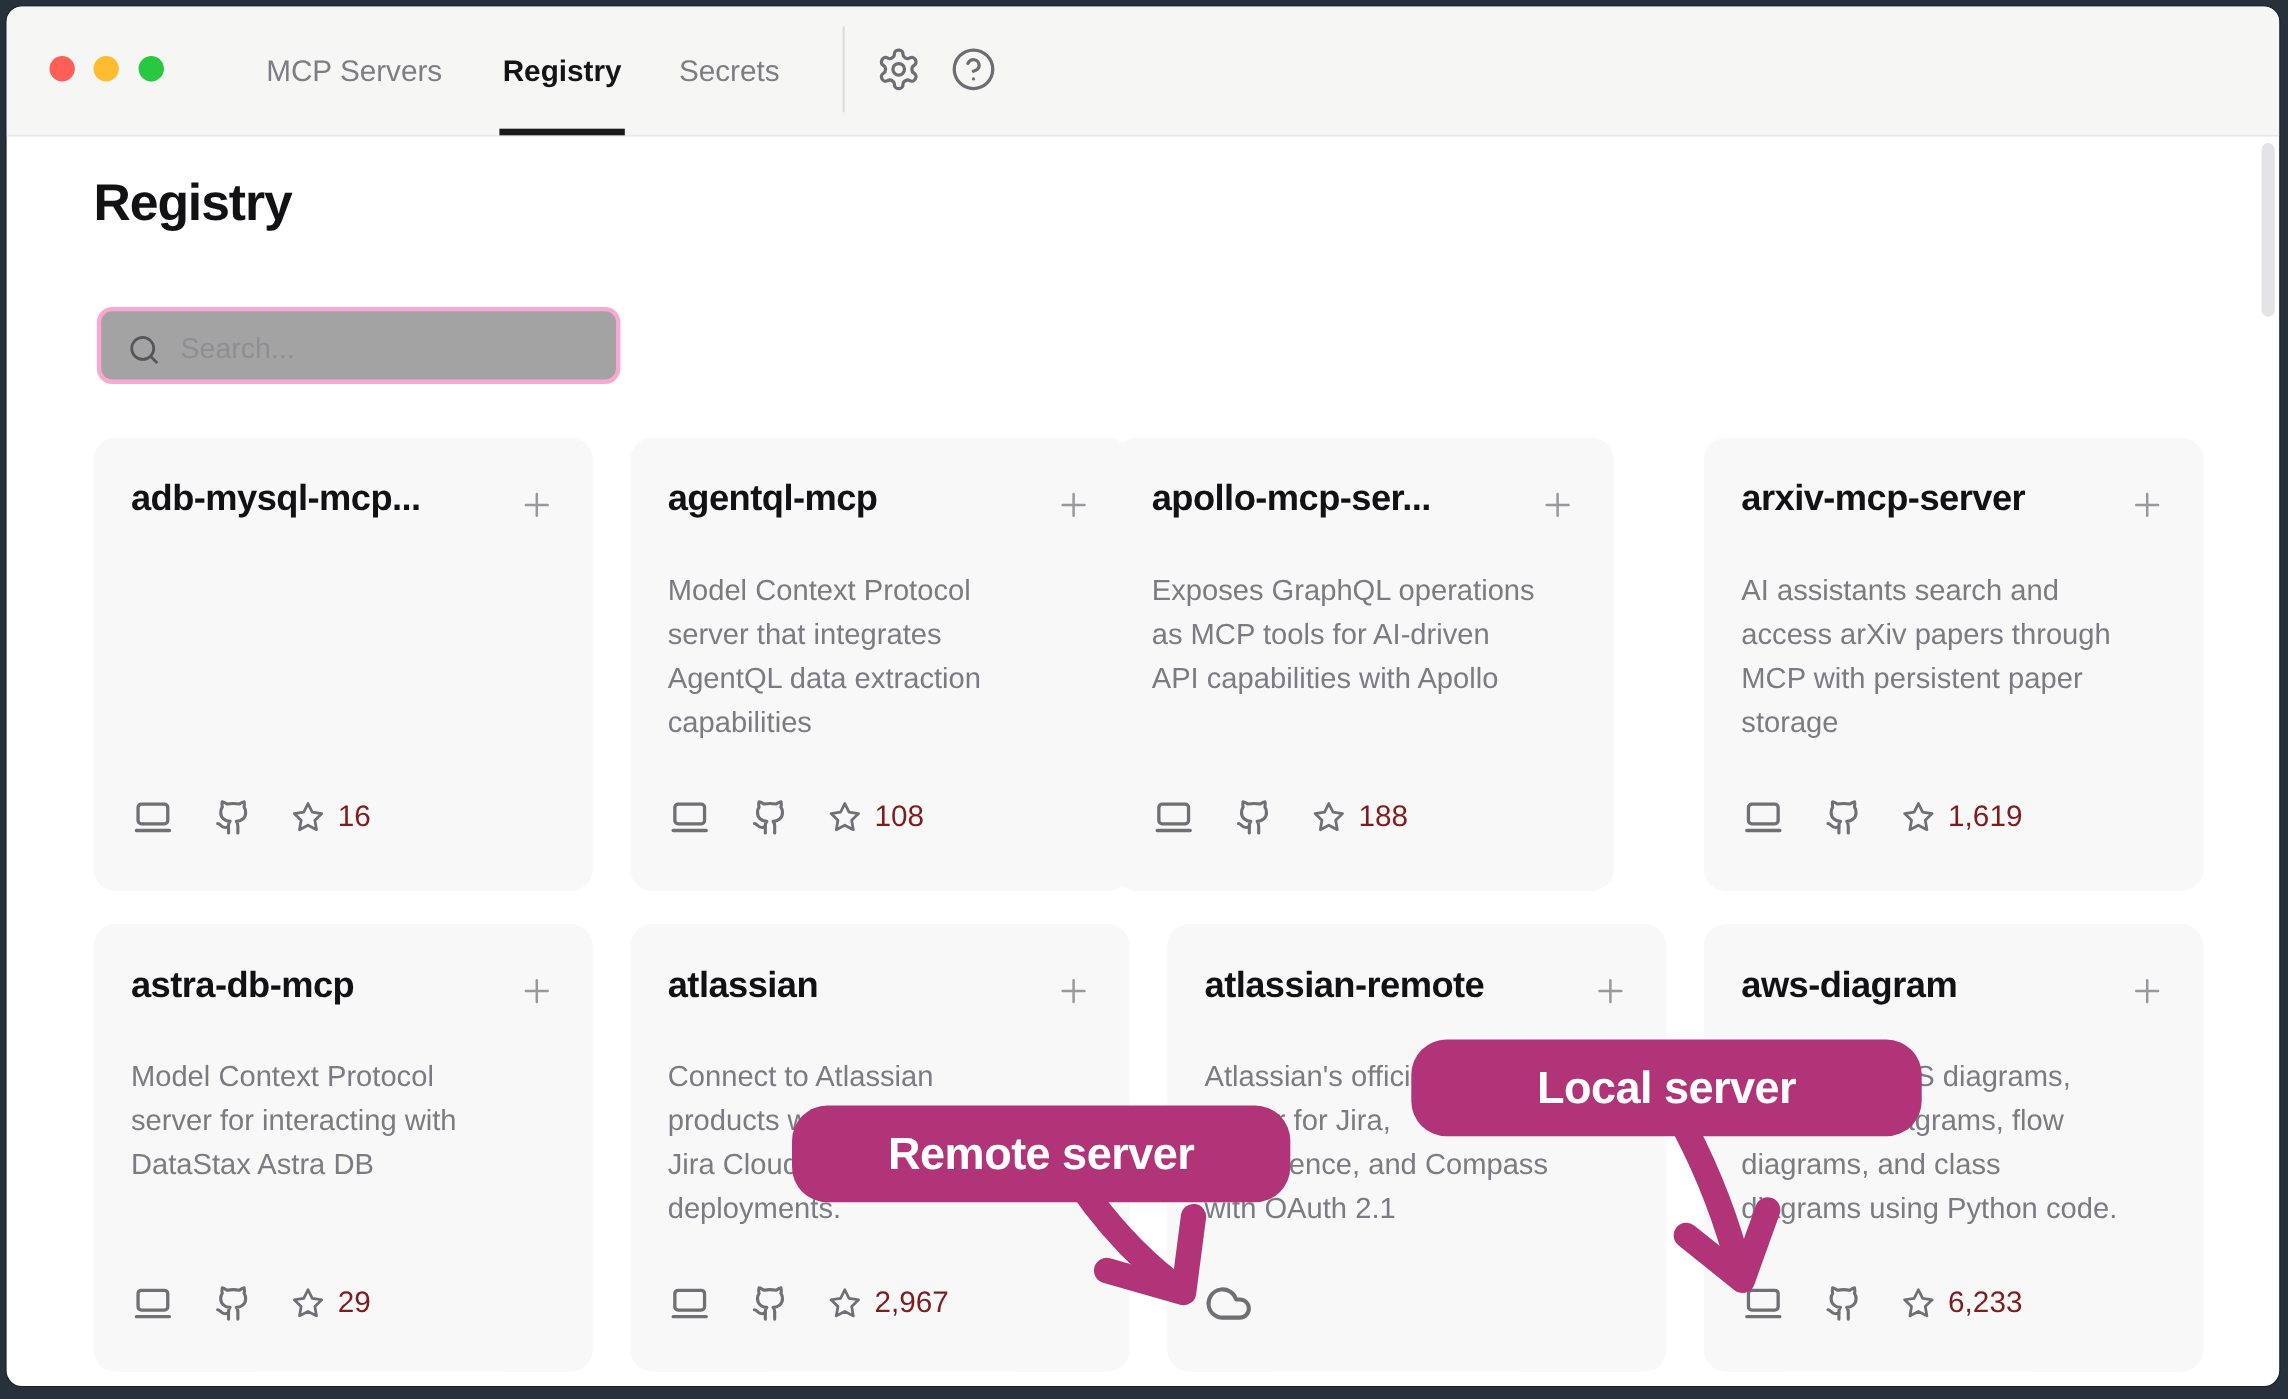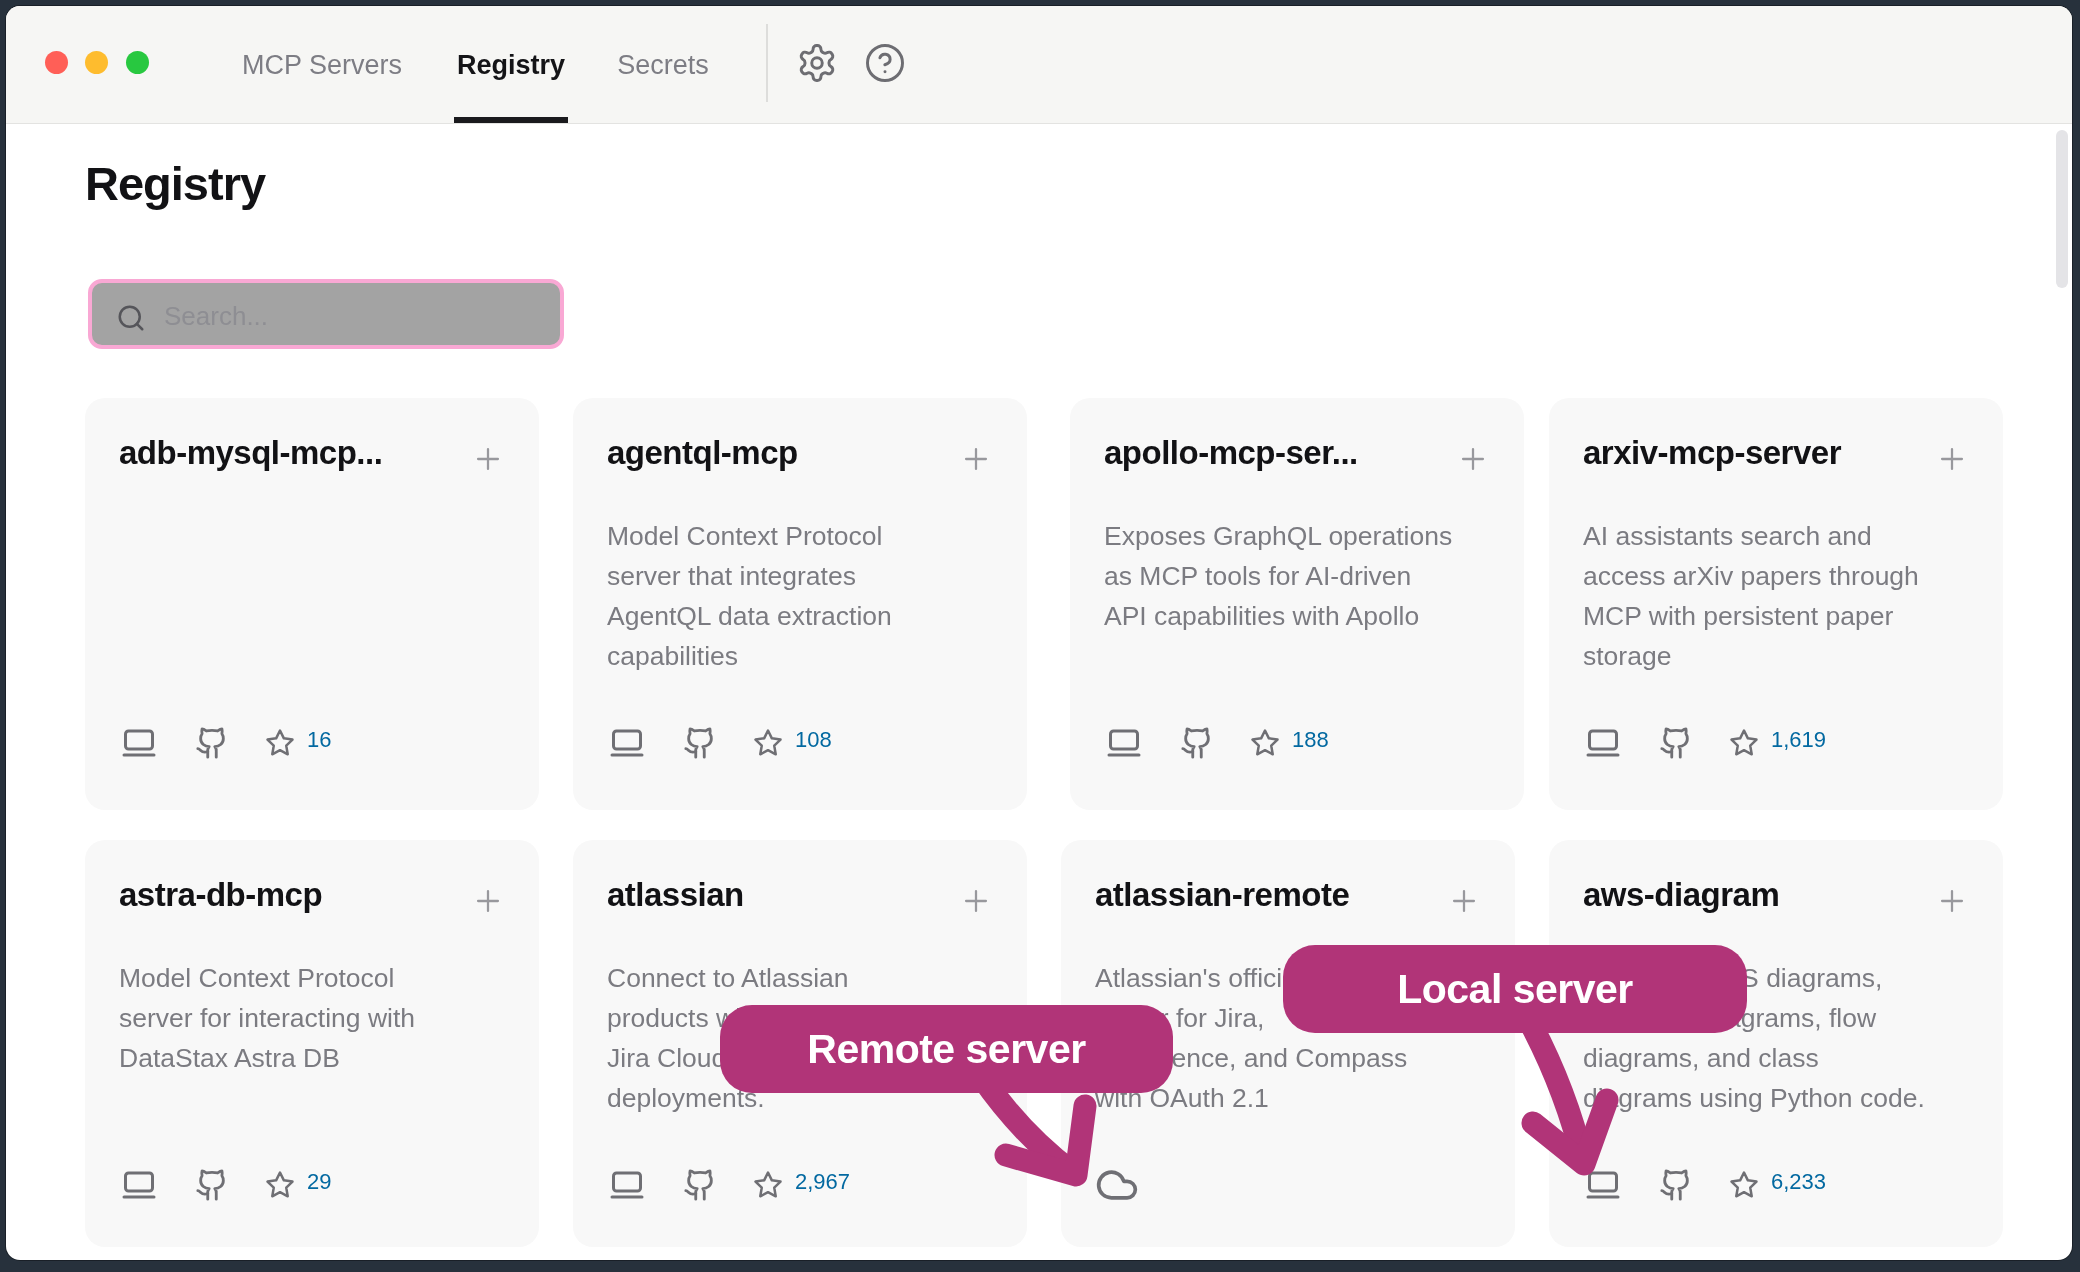--- a/index.html
+++ b/index.html
@@ -77,21 +77,21 @@
     font-size:26.5px; line-height:40px; color:#7b7b81; white-space:pre-line;
   }
   .card .footer{ position:absolute; left:0; top:327px; width:100%; height:40px; }
   .f-icon{ position:absolute; color:#6f6f74; }
   .f-icon.laptop{ left:36px; top:0; width:36px; height:36px; }
   .f-icon.github{ left:110px; top:1px; width:34px; height:34px; }
   .f-icon.star{ left:180px; top:3px; width:30px; height:30px; }
   .f-icon.cloud{ left:34px; top:-4px; width:44px; height:44px; }
   .f-icon svg{ width:100%; height:100%; }
   .star-count{
-    position:absolute; left:222px; top:2px; font-size:22px; color:#0369a1;
+    position:absolute; left:222px; top:2px; font-size:27px; color:#7f1d1d;
   }
   
   .arrows{ position:absolute; left:0; top:0; width:2066px; height:1254px; pointer-events:none; z-index:5; }
   .pill{
     position:absolute; z-index:6; background:var(--callout);
     display:flex; align-items:center; justify-content:center;
     border-radius:32px; color:#fff; font-size:41px; font-weight:700; letter-spacing:-0.5px;
   }
   .pill.remote{ left:714px; top:999px; width:453px; height:88px; }
   .pill.local{ left:1277px; top:939px; width:464px; height:88px; }
@@ -195,21 +195,21 @@
       </span>
       <span class="f-icon star">
         <svg viewBox="0 0 24 24" fill="none" stroke="currentColor" stroke-width="2" stroke-linejoin="round">
             <path d="M12 2l3.09 6.26L22 9.27l-5 4.87 1.18 6.88L12 17.77l-6.18 3.25L7 14.14 2 9.27l6.91-1.01L12 2z"></path>
           </svg>
       </span>
       <span class="star-count">108</span>
     </div>
   </article>
 
-  <article class="card" style="left:1064px; top:392px; height:412px;">
+  <article class="card" style="left:1007px; top:392px; height:412px;">
     <h3>apollo-mcp-ser...</h3>
     <button class="plus-btn">
       <svg viewBox="0 0 24 24" fill="none" stroke="currentColor" stroke-width="1.6" stroke-linecap="round">
           <path d="M12 5v14M5 12h14"></path>
         </svg>
     </button>
     <p class="desc">Exposes GraphQL operations
 as MCP tools for AI-driven
 API capabilities with Apollo</p>
     <div class="footer">

